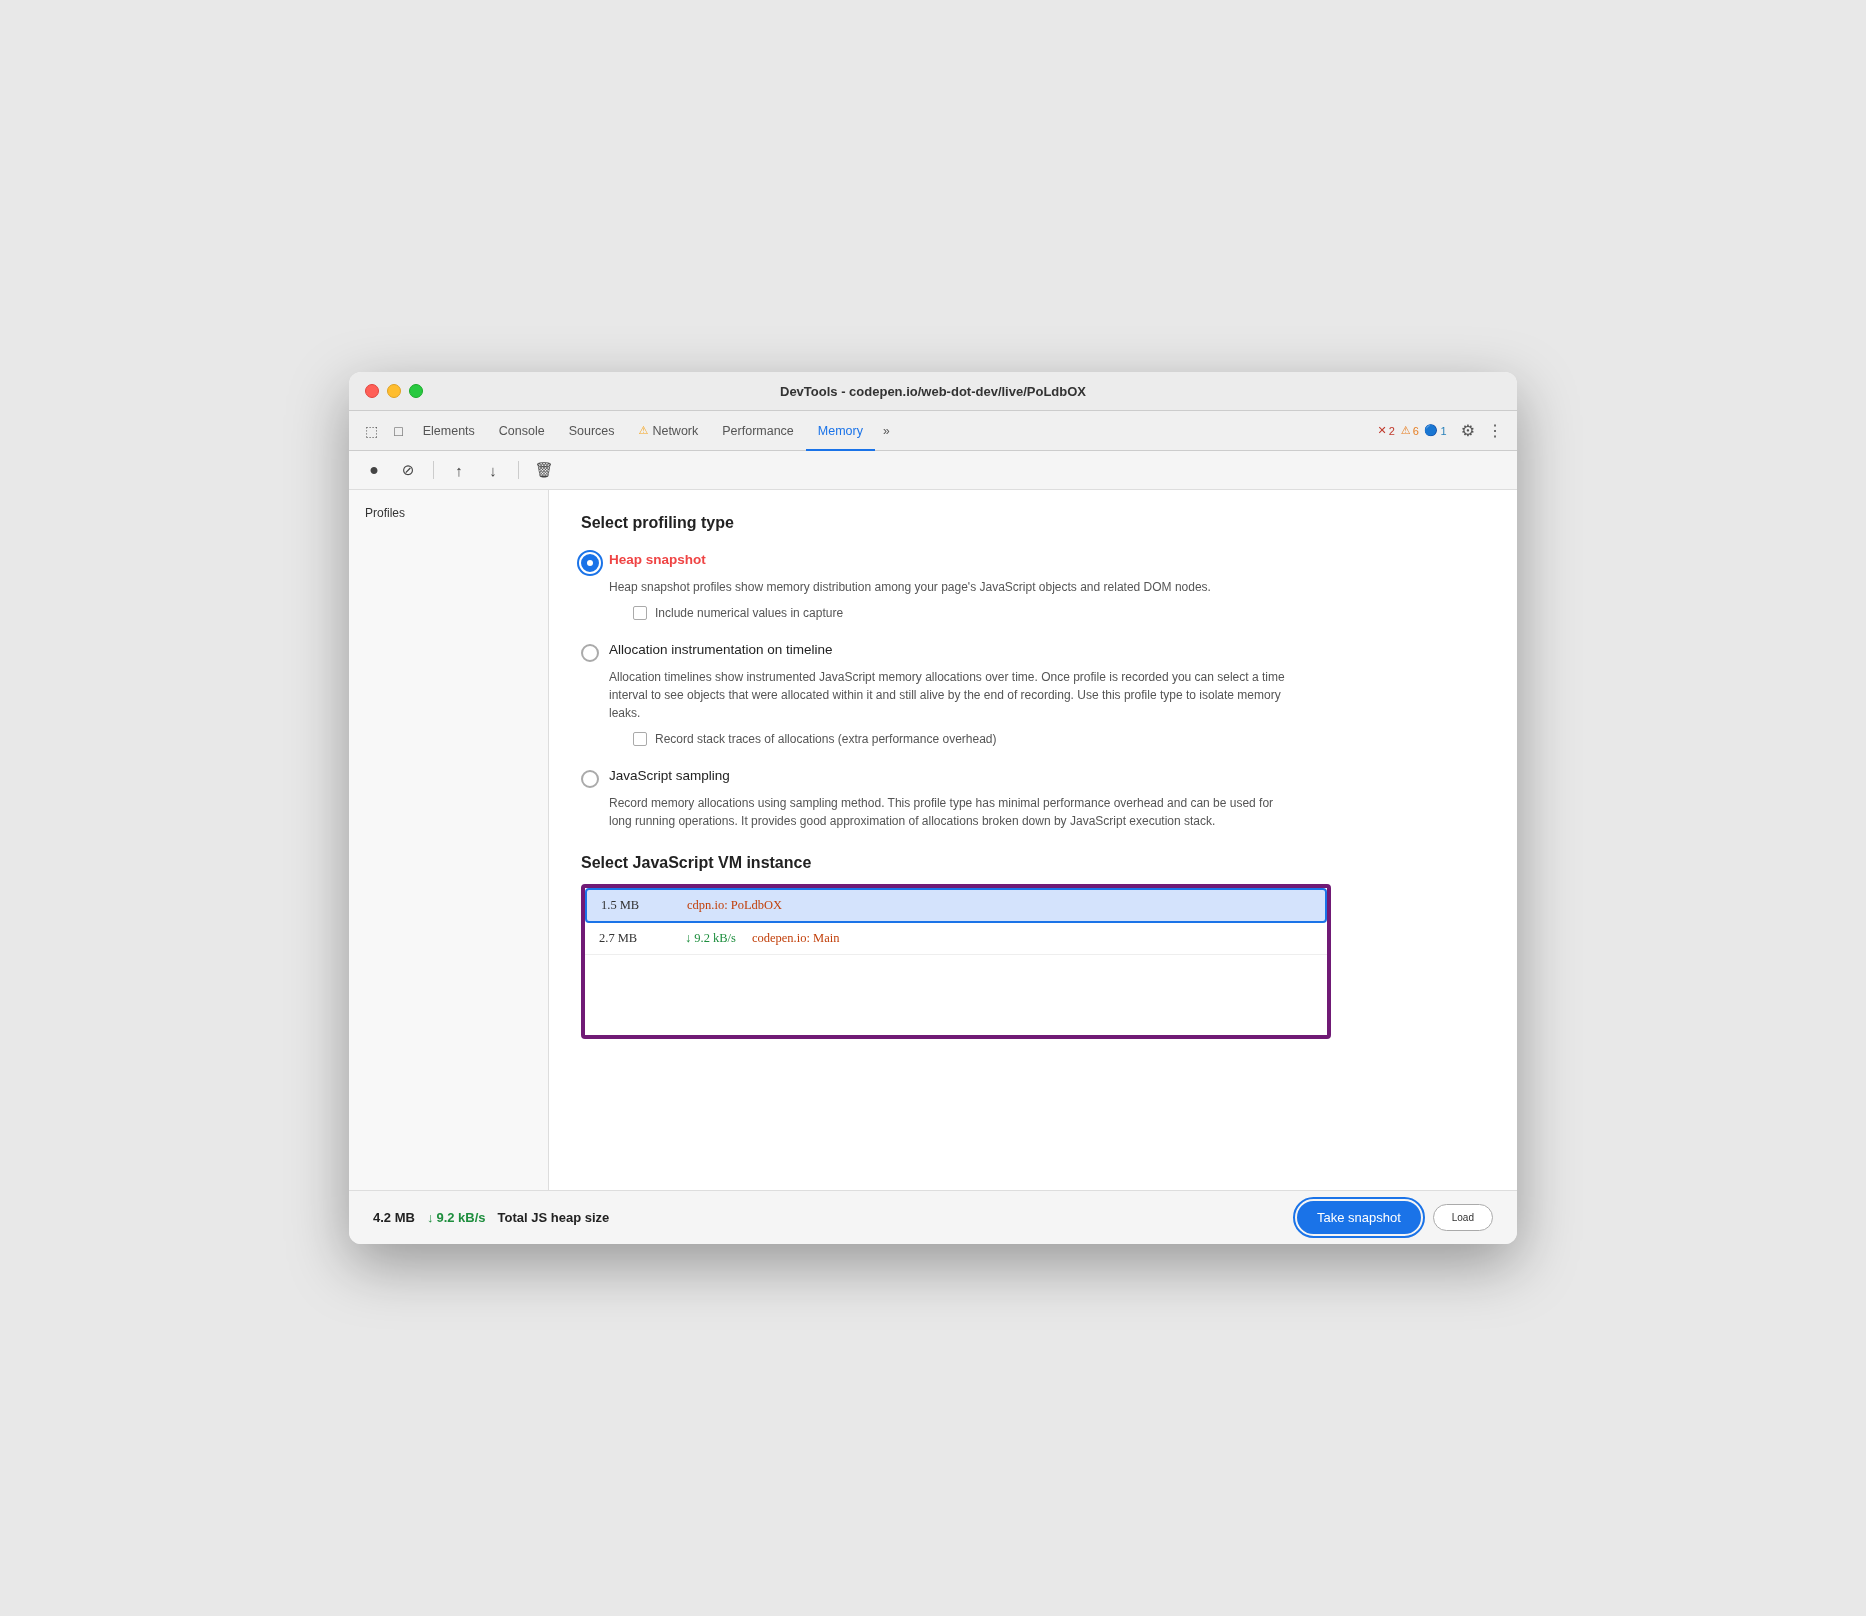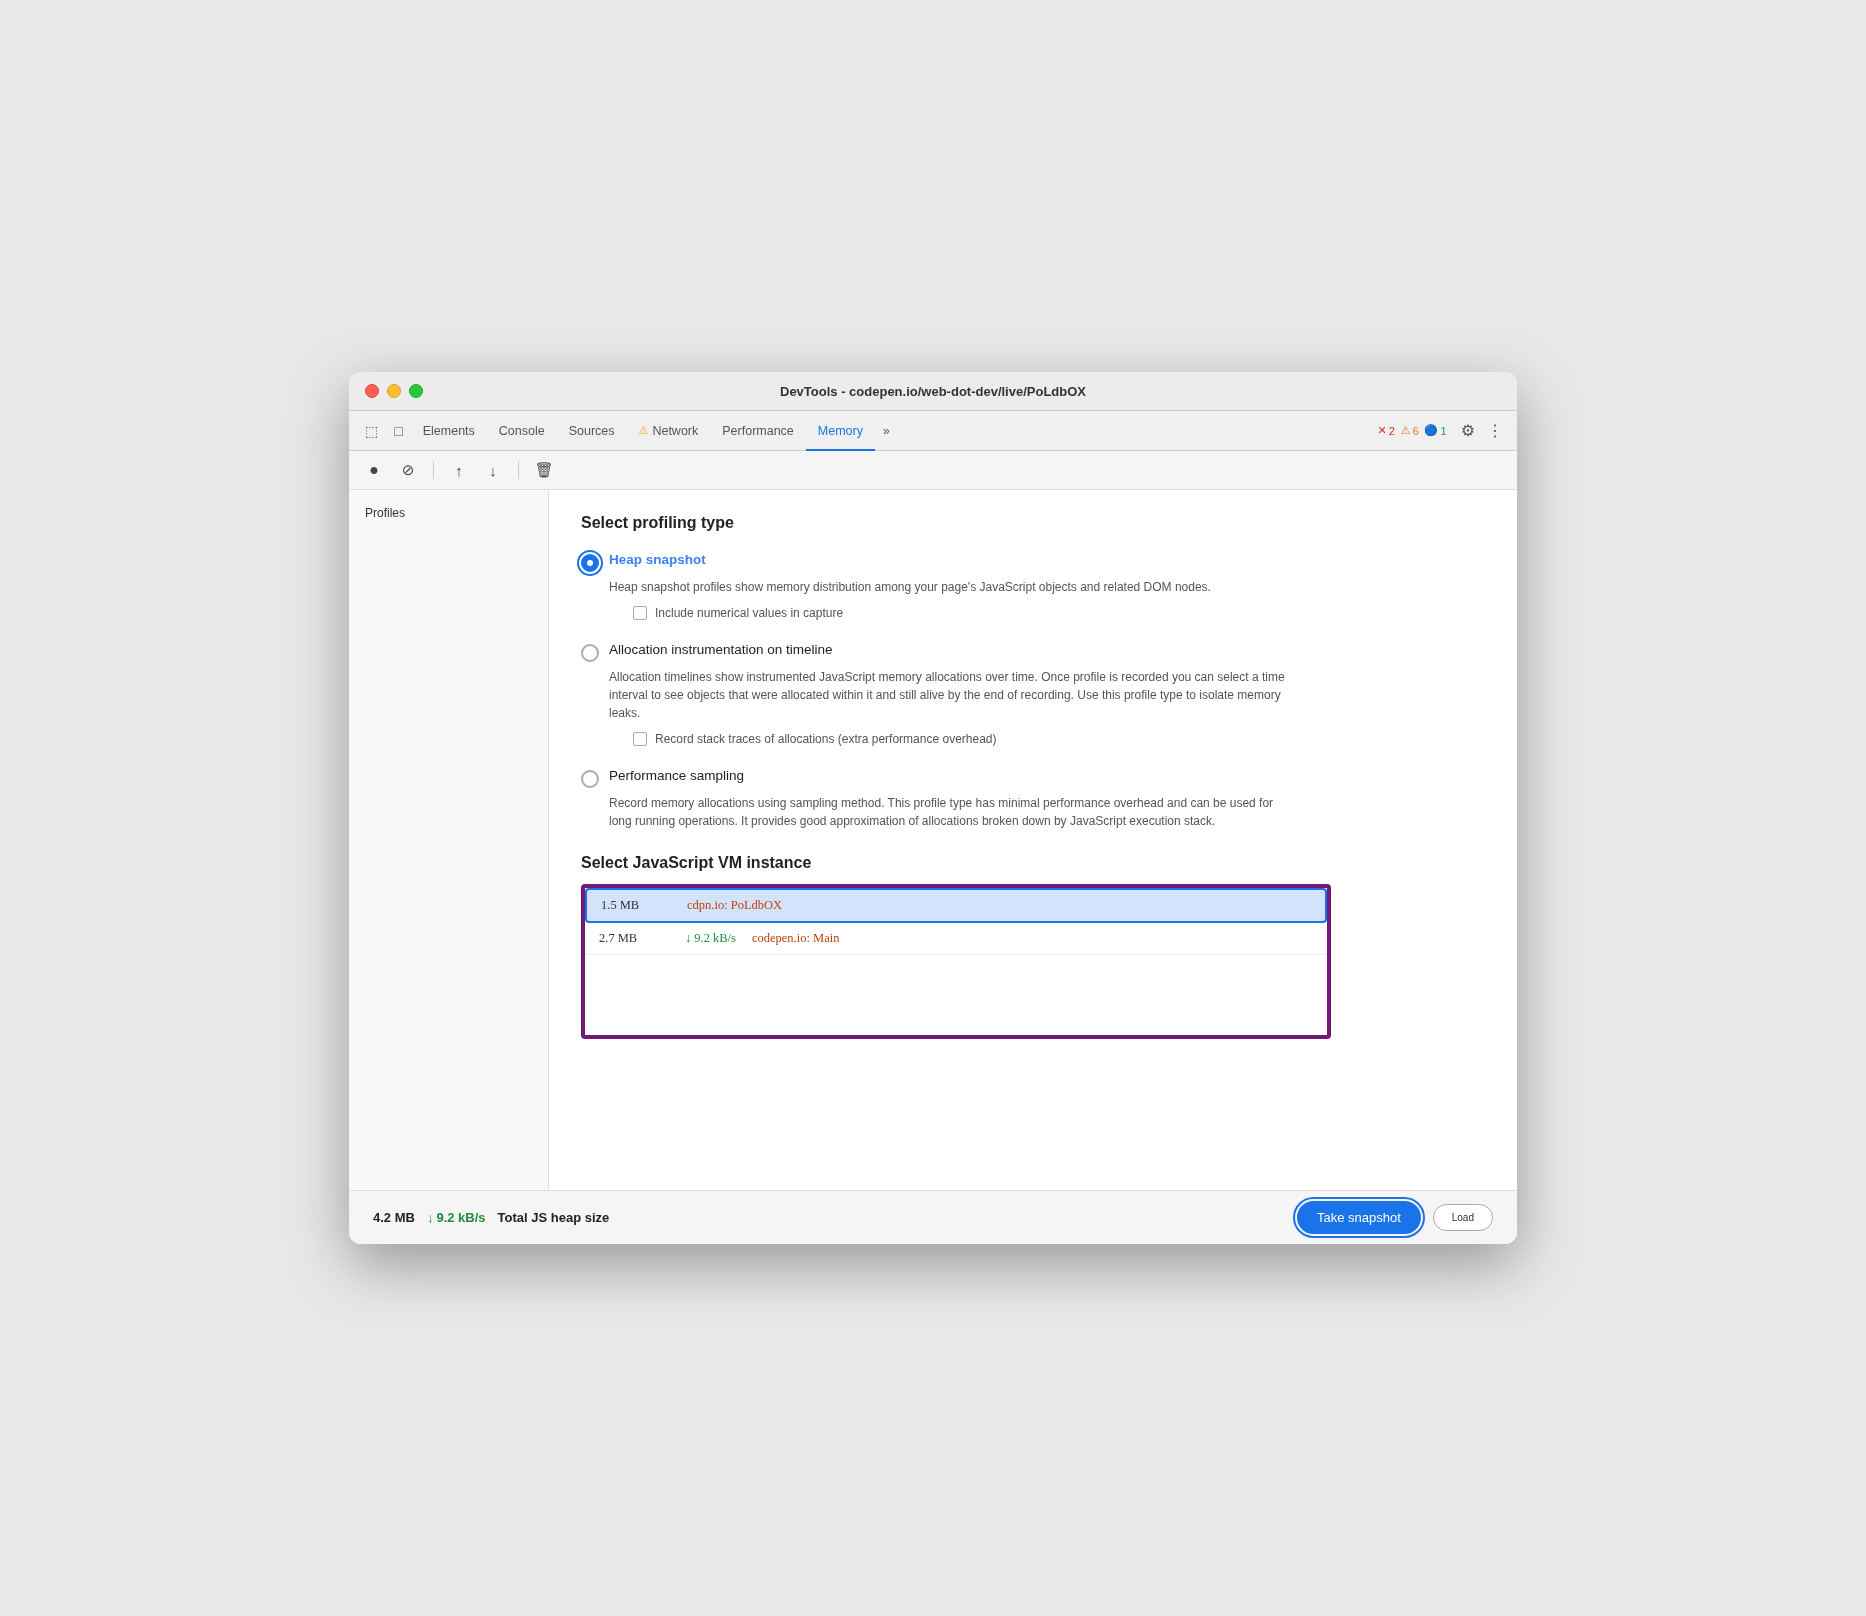--- a/index.html
+++ b/index.html
@@ -166,21 +166,21 @@
       margin-bottom: 20px;
     }
     .option-row {
       display: flex;
       align-items: flex-start;
       gap: 10px;
       margin-bottom: 6px;
     }
     .option-row.selected .option-label {
       font-weight: 600;
-      color: #3b82f6;
+      color: #ef4444;
     }
     .radio-wrapper {
       margin-top: 2px;
       position: relative;
       width: 18px;
       height: 18px;
       flex-shrink: 0;
     }
     .radio-outer {
       width: 18px;
@@ -449,21 +449,21 @@
           <div class="checkbox-box"></div>
           <span class="checkbox-label">Record stack traces of allocations (extra performance overhead)</span>
         </div>
       </div>
 
       <div class="option-block">
         <div class="option-row">
           <div class="radio-wrapper">
             <div class="radio-outer"></div>
           </div>
-          <span class="option-label">Performance sampling</span>
+          <span class="option-label">JavaScript sampling</span>
         </div>
         <div class="option-desc">Record memory allocations using sampling method. This profile type has minimal performance overhead and can be used for long running operations. It provides good approximation of allocations broken down by JavaScript execution stack.</div>
       </div>
 
       <div class="vm-section-title">Select JavaScript VM instance</div>
 
       <div class="vm-table">
 
         <div class="vm-row selected">
           <span class="vm-size">1.5 MB</span>

